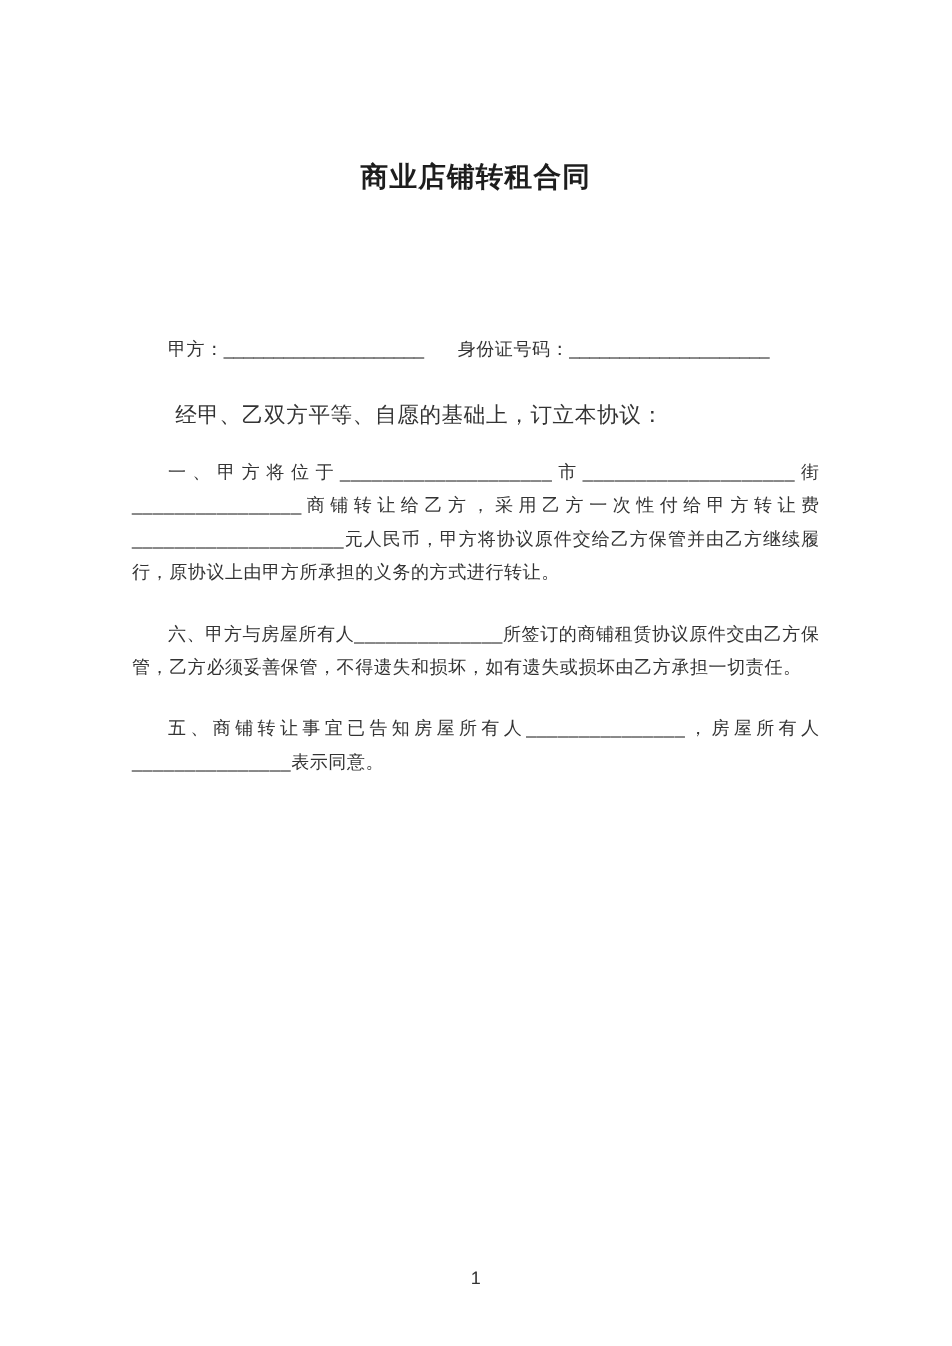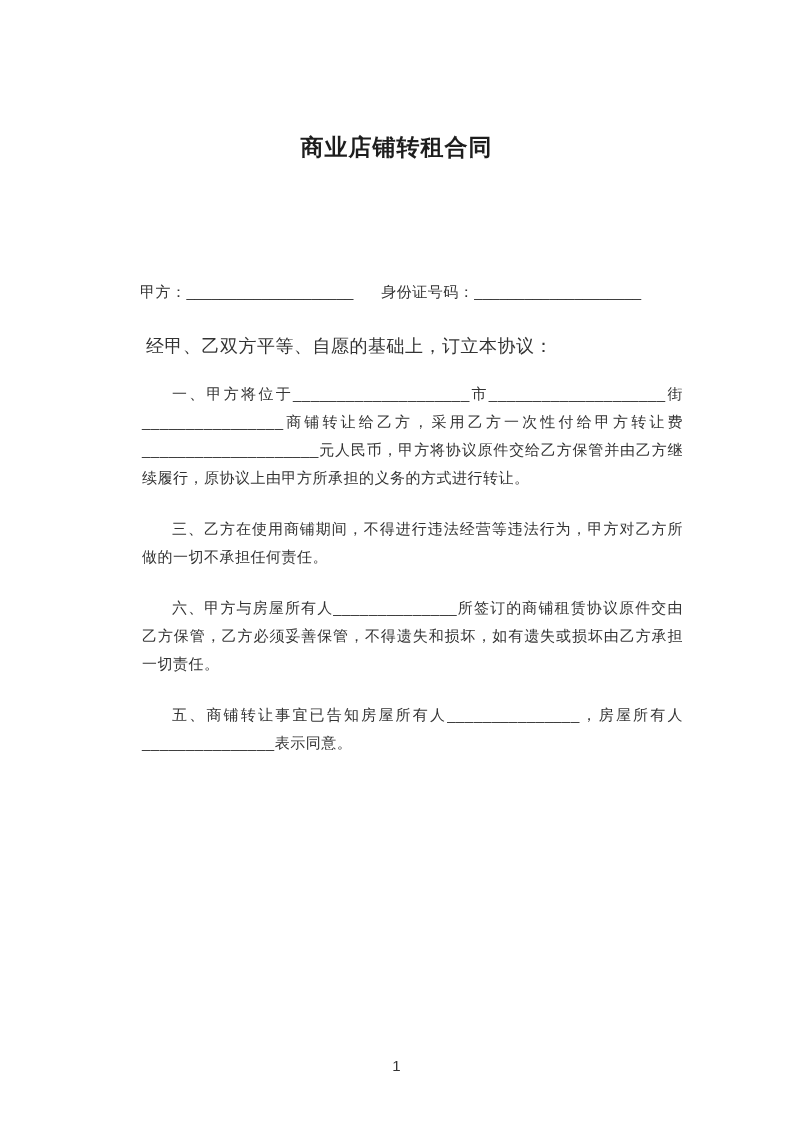--- a/index.html
+++ b/index.html
@@ -44,21 +44,20 @@
     margin-bottom: 8px;
   }
   .para {
     font-size: 15px;
     line-height: 28px;
     text-align: justify;
     text-indent: 2em;
     letter-spacing: 0.5px;
     margin-top: 23px;
     color: #333333;
-    margin-left: 32px;
   }
   .page-number {
     position: absolute;
     left: 0;
     right: 0;
     bottom: 48px;
     text-align: center;
     font-size: 15px;
     color: #333333;
   }
@@ -72,20 +71,19 @@
     <div class="doc-title">商业店铺转租合同</div>
 
     <div class="party-line">
       <span>甲方：</span><span class="blank">____________________</span><span class="id-label">身份证号码：</span><span class="blank">____________________</span>
     </div>
 
 
     <p class="intro-para">经甲、乙双方平等、自愿的基础上，订立本协议：</p>
 
     <p class="para">一、甲方将位于____________________市____________________街________________商铺转让给乙方，采用乙方一次性付给甲方转让费____________________元人民币，甲方将协议原件交给乙方保管并由乙方继续履行，原协议上由甲方所承担的义务的方式进行转让。</p>
-    <p class="para">三、乙方在使用商铺期间，不得进行违法经营等违法行为，甲方对乙方所做的一切不承担任何责任。</p>
     <p class="para">六、甲方与房屋所有人______________所签订的商铺租赁协议原件交由乙方保管，乙方必须妥善保管，不得遗失和损坏，如有遗失或损坏由乙方承担一切责任。</p>
     <p class="para">五、商铺转让事宜已告知房屋所有人_______________，房屋所有人_______________表示同意。</p>
 
   </div>
 
   <div class="page-number">1</div>
 </div>
 
 </body></html>

